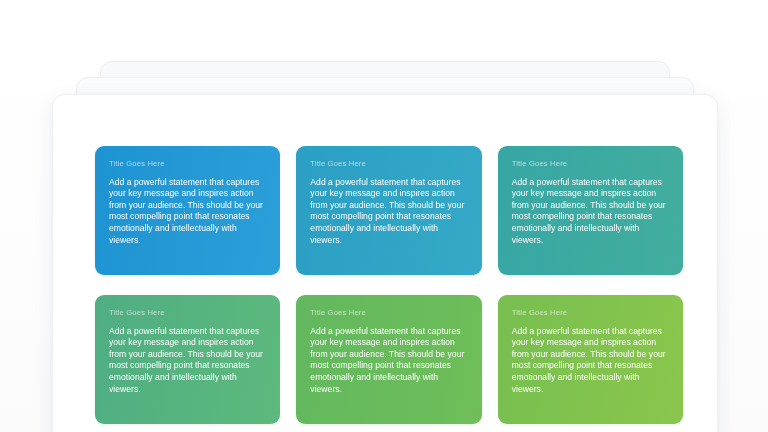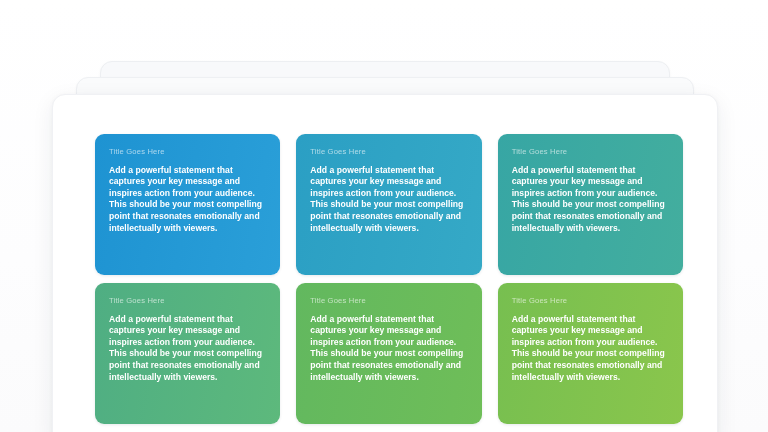--- a/index.html
+++ b/index.html
@@ -76,36 +76,37 @@
     row-gap: 8px;
   }
 
   .content-card {
     position: relative;
     border-radius: 9px;
     padding: 14px 14px 12px 14px;
     box-sizing: border-box;
     box-shadow: 0 1px 3px rgba(20, 40, 60, 0.10);
     overflow: hidden;
+    margin-top: 12px;
   }
 
   .card-title {
     font-size: 7.6px;
     line-height: 1;
     font-weight: 400;
     letter-spacing: 0.18px;
     color: rgba(255, 255, 255, 0.62);
     margin: 0 0 9px 0;
     white-space: nowrap;
   }
 
   .card-body {
     font-size: 8.6px;
     line-height: 11.6px;
-    font-weight: 700;
+    font-weight: 400;
     color: #ffffff;
     margin: 0;
     letter-spacing: 0.02px;
   }
 </style>
 </head>
 <body>
 
 <div class="slide-canvas">
 

